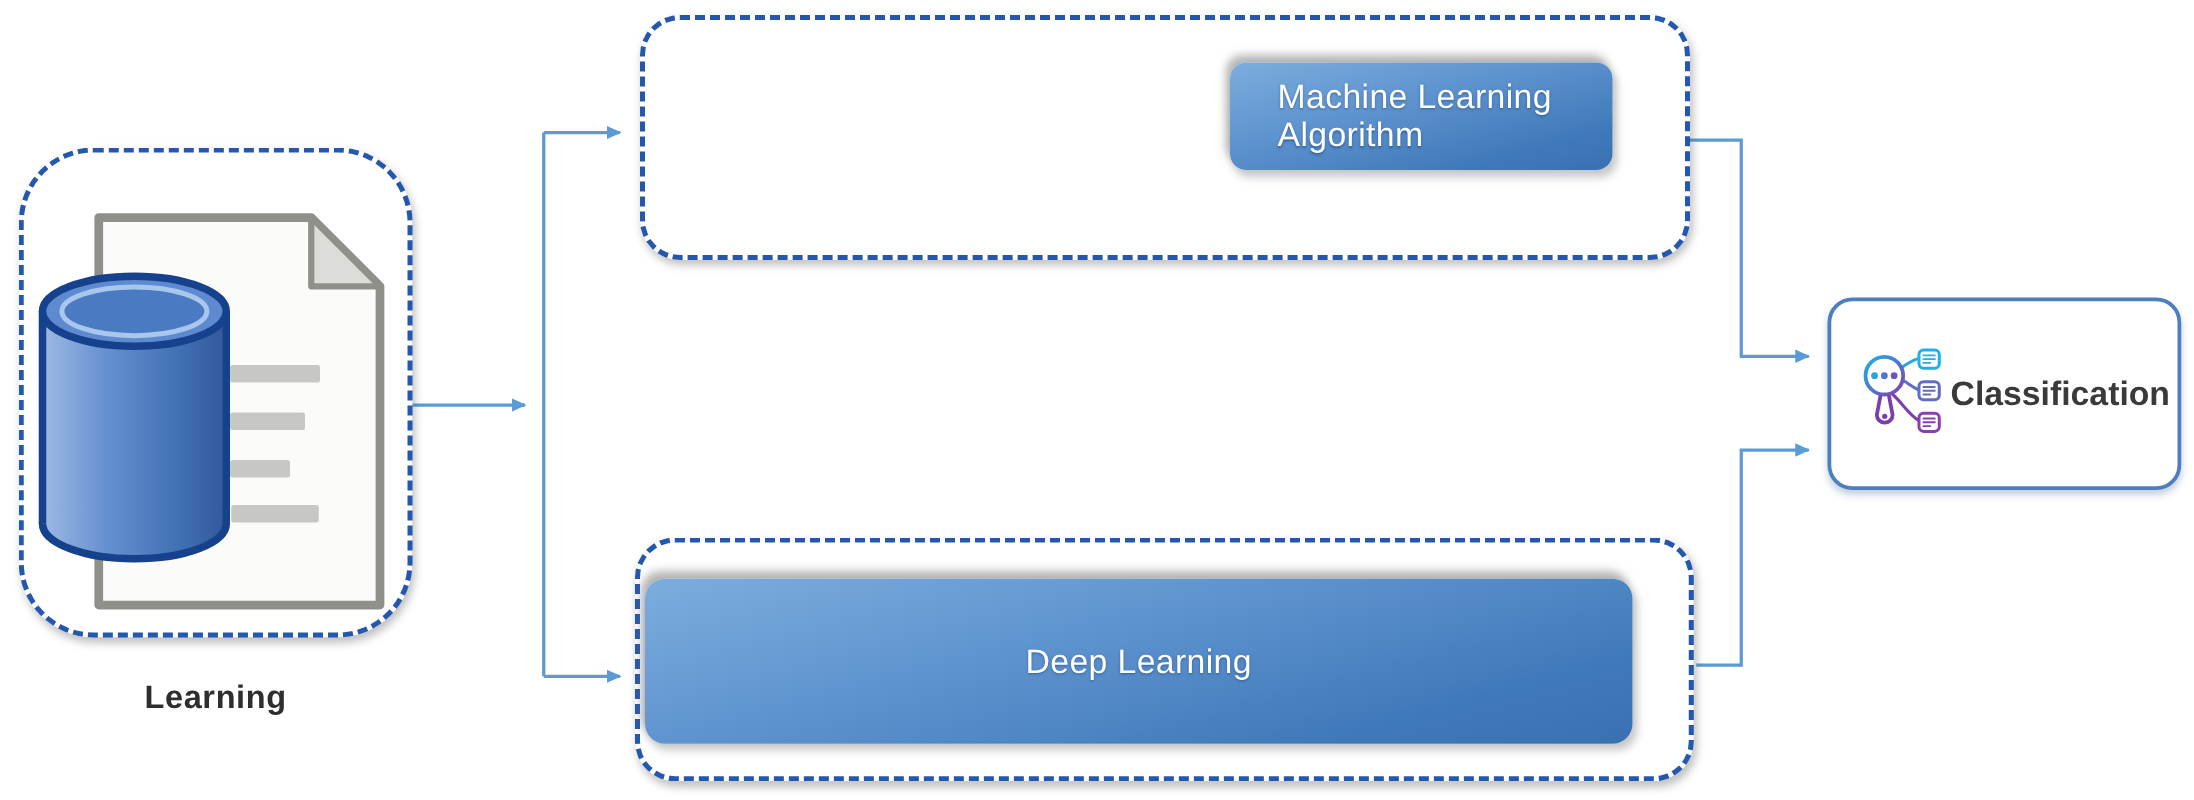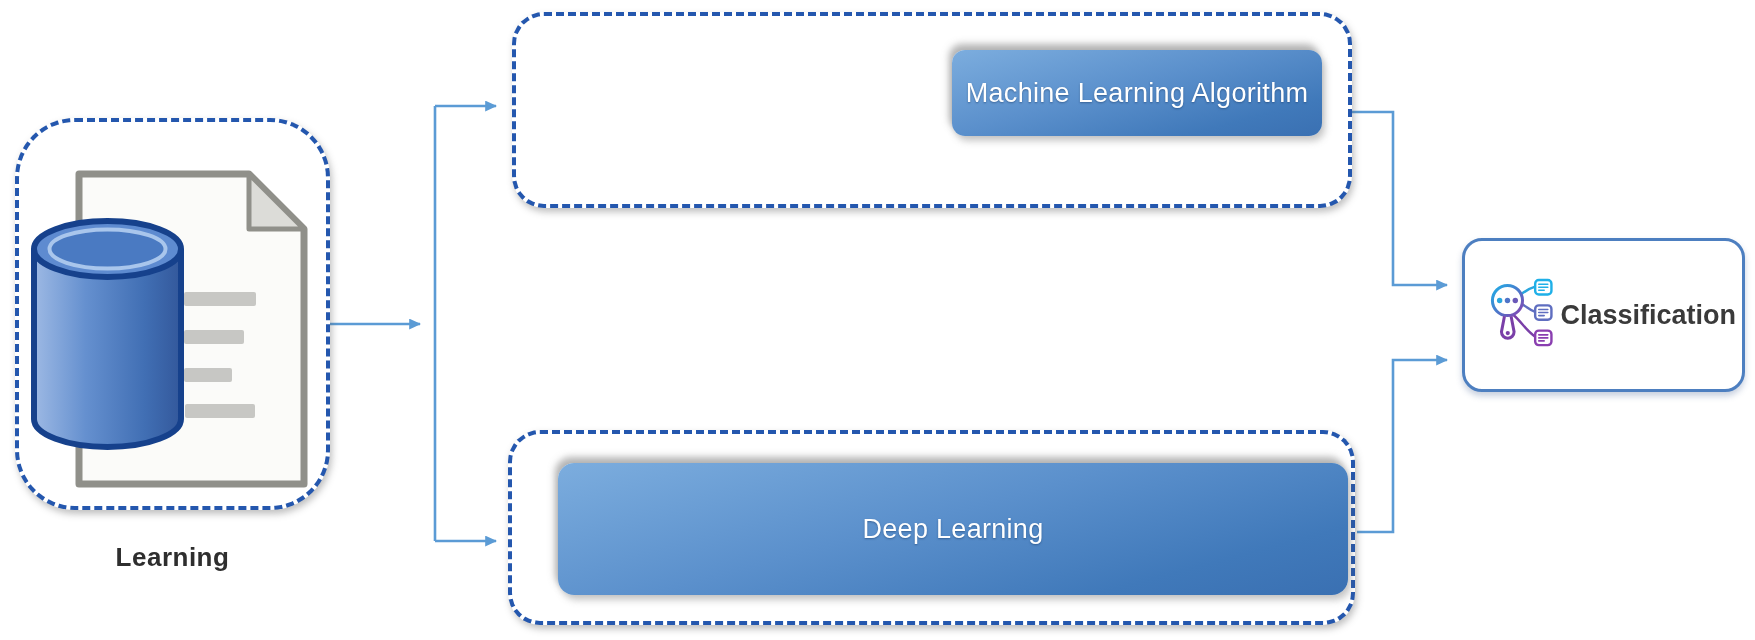--- a/index.html
+++ b/index.html
@@ -29,22 +29,22 @@
   }
   #fe-label{font-size:26px;font-weight:bold;color:#0b0b0b;letter-spacing:.2px;}
   .blue-button{
     position:absolute;box-sizing:border-box;border-radius:13px;
     background:linear-gradient(165deg,#7cadde 0%,#5b90cc 45%,#4079ba 80%,#3a70b2 100%);
     box-shadow:-3px -6px 7px rgba(108,108,108,.5), 3px 5px 7px rgba(108,108,108,.38);
     display:flex;align-items:center;justify-content:center;
     color:#ffffff;font-size:27px;letter-spacing:.3px;
     text-shadow:0 1px 2px rgba(25,60,105,.55);
   }
-  #ml-button{left:952px;top:50px;width:370px;height:86px;}
-  #dl-button{left:558px;top:463px;width:790px;height:132px;border-radius:16px;}
+  #ml-button{left:984px;top:50px;width:306px;height:86px;padding-left:38px;}
+  #dl-button{left:516px;top:463px;width:790px;height:132px;border-radius:16px;}
   #class-box{
     position:absolute;left:1462px;top:238px;width:283px;height:154px;box-sizing:border-box;
     background:#ffffff;border:3px solid #4d7fc0;border-radius:20px;
     box-shadow:0 4px 6px rgba(70,100,150,.3);
     display:flex;align-items:center;gap:6px;padding:6px 6px 6px 22px;
   }
   #class-label{font-size:27px;font-weight:600;color:#3a3a3a;}
 </style>
 </head>
 <body>

